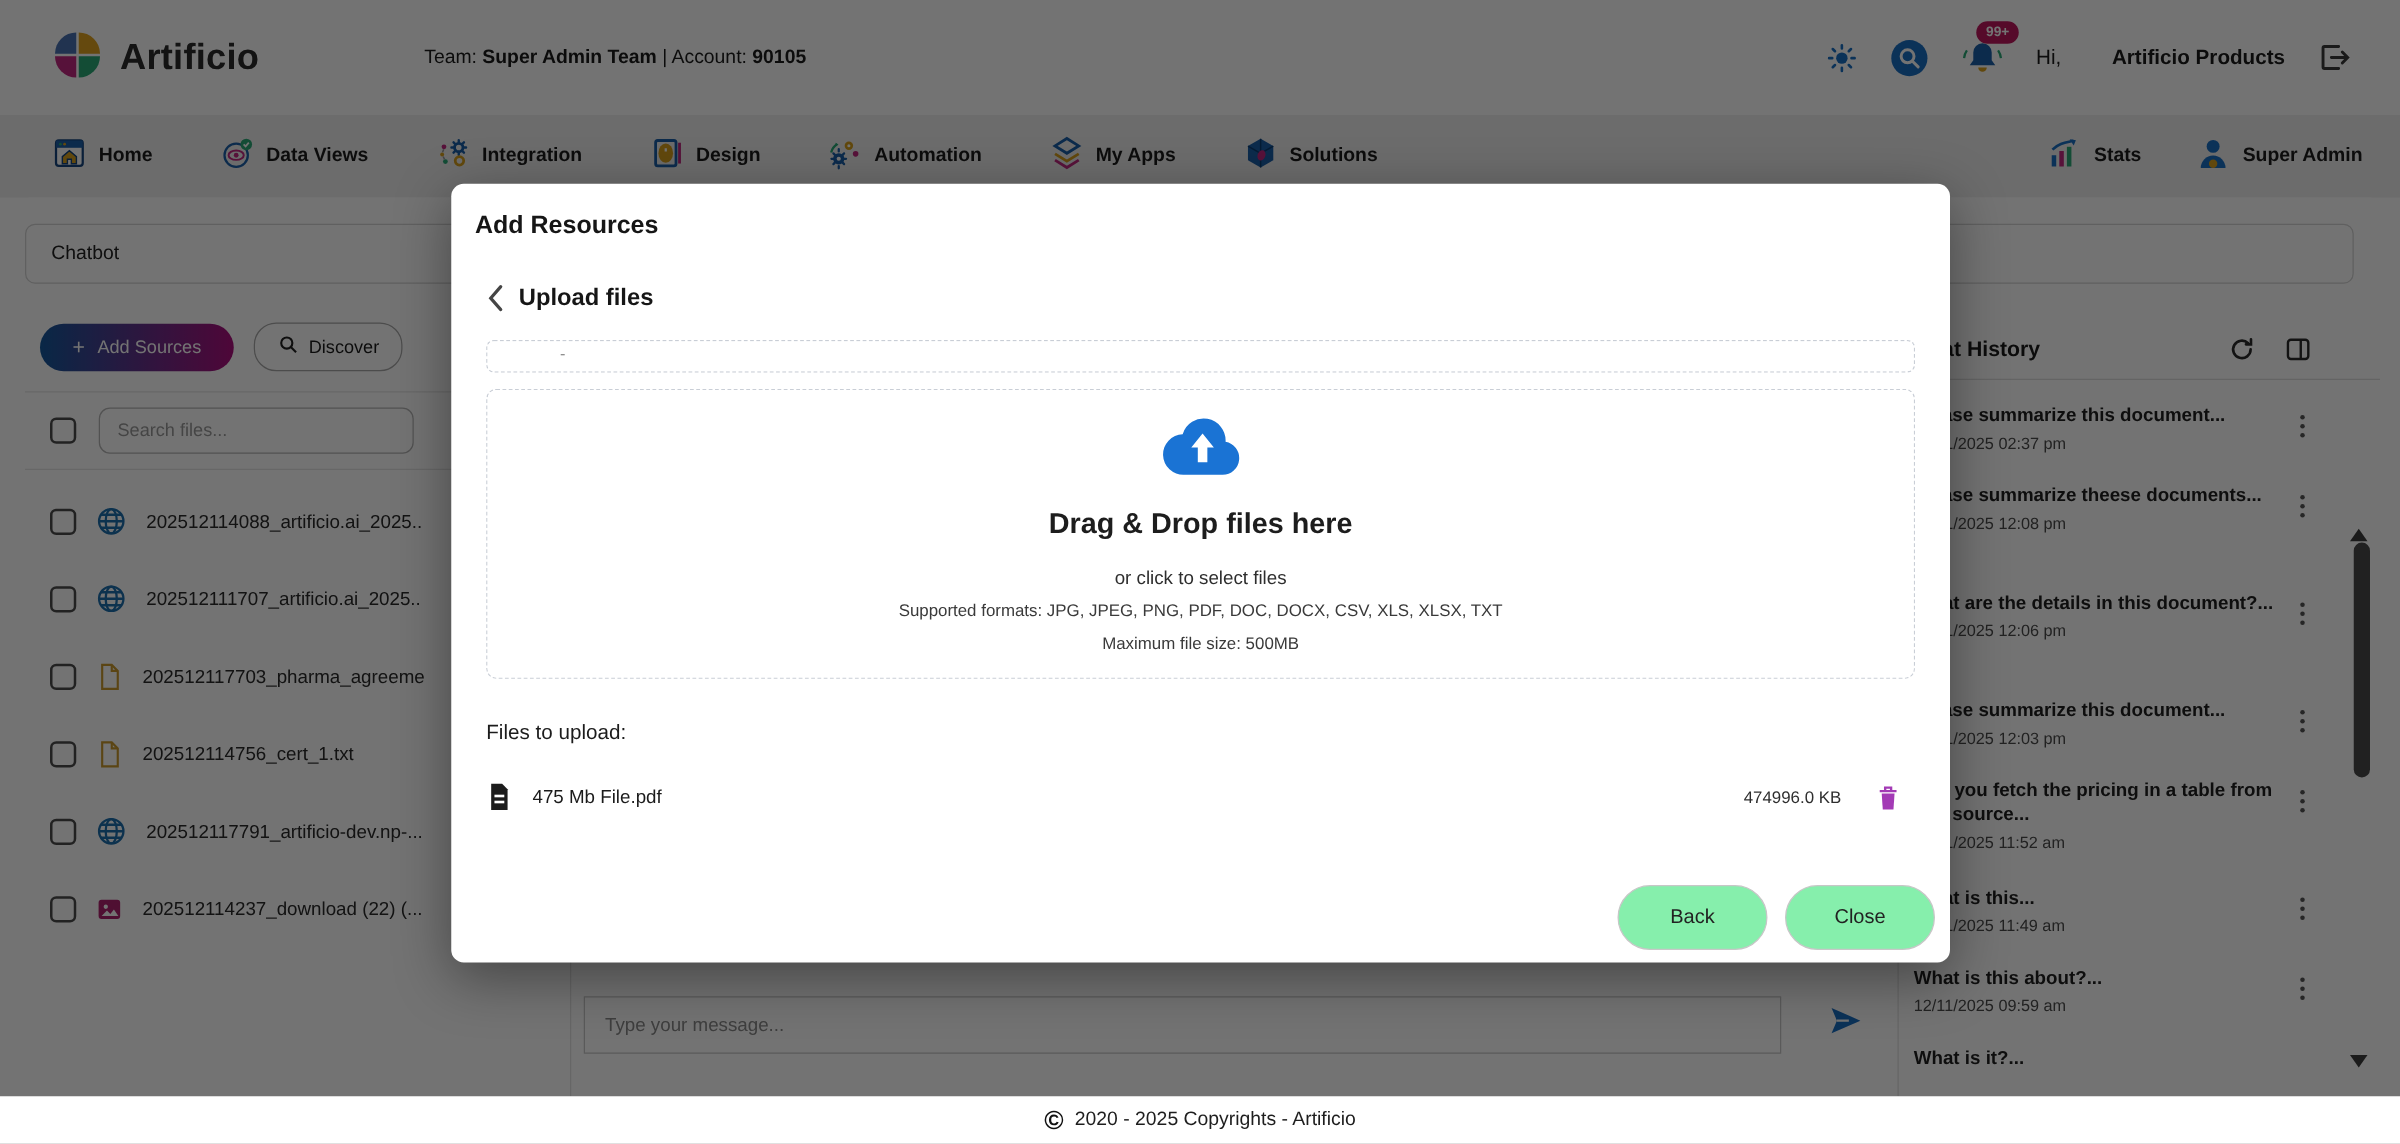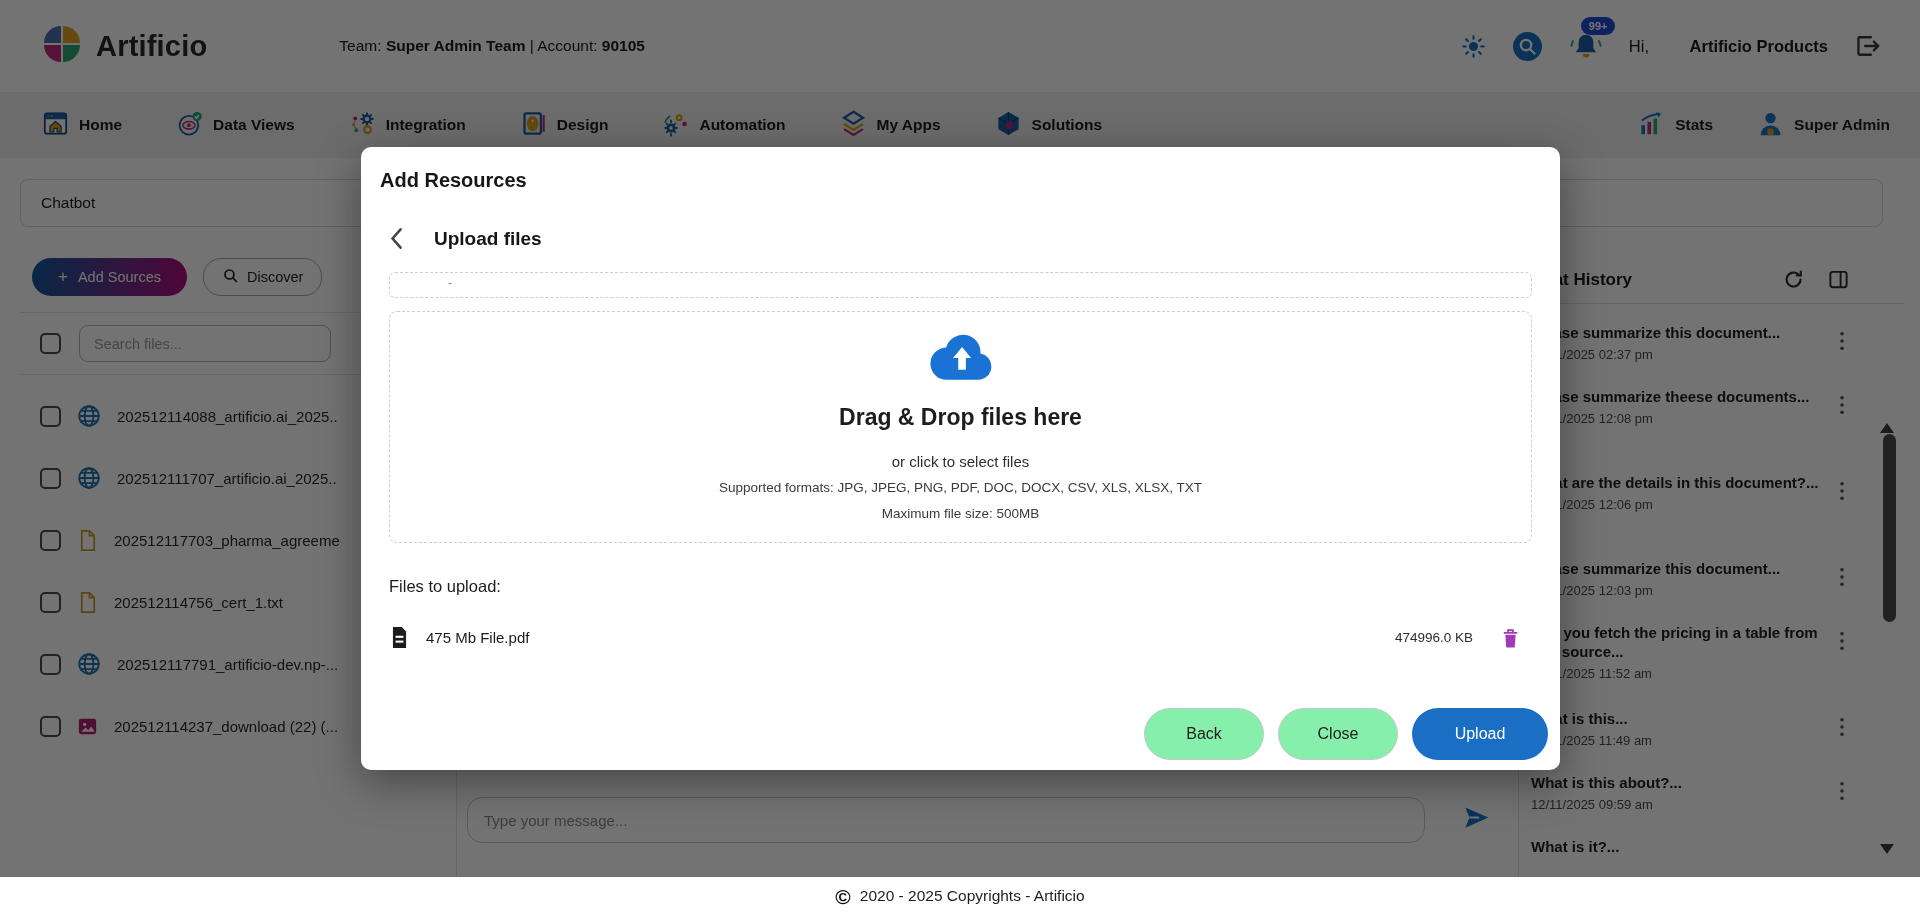--- a/index.html
+++ b/index.html
@@ -9,21 +9,21 @@
     background:#fff; font-family:"Liberation Sans", sans-serif; color:#222;
   }
   
   .topbar { position:absolute; left:0; top:0; width:1920px; height:92px; background:#fff; display:flex; align-items:center; }
   .brand { display:flex; align-items:center; gap:12px; margin-left:40px; }
   .brand-name { font-size:29px; font-weight:bold; color:#2b2b2b; letter-spacing:0.2px; }
   .teamline { margin-left:132px; font-size:15.5px; color:#1b1b1b; }
   .teamline b { font-weight:bold; }
   .top-right { margin-left:auto; margin-right:38px; display:flex; align-items:center; gap:26px; }
   .iconbtn { position:relative; display:flex; align-items:center; justify-content:center; cursor:pointer; }
-  .badge { position:absolute; top:-14px; left:12px; background:#1d4ed8; color:#fff; font-size:11px; font-weight:bold;
+  .badge { position:absolute; top:-14px; left:12px; background:#be185d; color:#fff; font-size:11px; font-weight:bold;
            padding:3px 8px; border-radius:10px; }
   .greeting { font-size:16.5px; color:#1b1b1b; white-space:nowrap; }
   .greeting b { font-weight:bold;margin-left:36px; }
   
   .navbar { position:absolute; left:0; top:92px; width:1920px; height:66px; background:#efefef;
             display:flex; align-items:center; padding:0 30px 0 42px; }
   .navitem { display:flex; align-items:center; gap:10px; margin-right:54px; cursor:pointer; }
   .nlabel { font-size:15.5px; font-weight:bold; color:#1c1c1c; white-space:nowrap; }
   .nav-spacer { flex:1; }
   .navitem.right { margin-right:0; margin-left:44px; }
@@ -47,21 +47,21 @@
   .search-input::placeholder { color:#9a9a9a; }
   .filelist { padding-top:10px; }
   .filerow { display:flex; align-items:center; gap:15px; height:62px; padding-left:20px; padding-right:10px; cursor:pointer; }
   .ficon { flex:0 0 auto; display:flex; }
   .fname { font-size:15px; color:#2a2a2a; white-space:nowrap; overflow:hidden; }
   .rowchev { margin-left:auto; width:0; height:0; border:6.5px solid transparent; border-top:9px solid #3f3f3f;
              margin-top:7px; cursor:pointer; flex:0 0 auto; }
   
   .chatarea { position:absolute; left:441px; right:386px; top:86px; bottom:0; }
   .msg-input { position:absolute; left:10px; bottom:34px; width:958px; height:46px; border:1px solid #c7c7c7;
-               border-radius:15px; padding:0 16px; font-size:15px; color:#333; font-family:"Liberation Sans", sans-serif; }
+               border-radius:0; padding:0 16px; font-size:15px; color:#333; font-family:"Liberation Sans", sans-serif; }
   .msg-input::placeholder { color:#8a8a8a; }
   .sendbtn { position:absolute; right:28px; bottom:42px; cursor:pointer; }
   
   .historypanel { position:absolute; right:0; width:386px; top:86px; bottom:0; border-left:1px solid #e2e2e2; overflow:hidden; }
   .h-header { display:flex; align-items:center; padding:24px 16px 12px 12px; border-bottom:1px solid #dedede; }
   .h-title { font-size:17px; font-weight:bold; color:#1c1c1c; }
   .h-actions { margin-left:auto; display:flex; align-items:center; gap:22px; padding-right:38px; }
   .hlist { padding:10px 0 0 12px; }
   .hitem { display:flex; align-items:flex-start; padding:9px 0; }
   .htexts { width:300px; }
@@ -78,21 +78,21 @@
   
   .footer { position:absolute; left:0; bottom:0; width:1920px; height:38px; background:#fff;
             display:flex; align-items:center; justify-content:center; gap:9px; }
   .cmark { font-size:21px; font-weight:bold; color:#111; line-height:1; }
   .ftext { font-size:15.5px; color:#1e1e1e; }
   
   .scrim { position:absolute; left:0; top:0; right:0; bottom:38px; background:rgba(0,0,0,0.55); z-index:40; }
   .modal { position:absolute; left:361px; top:147px; width:1199px; height:623px; background:#fff; border-radius:10px;
            box-shadow:0 12px 44px rgba(0,0,0,0.4); z-index:60;padding-left:32px; }
   .m-title { position:absolute; left:19px; top:22px; font-size:20px; font-weight:bold; color:#161616; }
-  .m-step { position:absolute; left:28px; top:80px; display:flex; align-items:center; gap:31px; }
+  .m-step { position:absolute; left:28px; top:80px; display:flex; align-items:center; gap:12px; }
   .m-step-title { font-size:19px; font-weight:bold; color:#161616; }
   .backchev { cursor:pointer; display:flex; }
   .m-minibox { position:absolute; left:28px; top:125px; width:1143px; height:26px; border:1px dashed #c9ced6; border-radius:6px; }
   .m-minibox .dot { position:absolute; left:58px; top:2px; color:#8a8a8a; font-size:13px; }
   .dropzone { position:absolute; left:28px; top:164px; width:1143px; height:232px; border:1px dashed #c9ced6; border-radius:8px;
               display:flex; flex-direction:column; align-items:center; justify-content:center; gap:0; cursor:pointer; background:#fff; }
   .dz-head { font-size:23px; font-weight:bold; color:#1d1d1d; margin-top:18px; }
   .dz-sub { font-size:15px; color:#2e2e2e; margin-top:22px; }
   .dz-formats { font-size:13.5px; color:#3a3a3a; margin-top:10px; }
   .dz-max { font-size:13.5px; color:#3a3a3a; margin-top:11px; }
@@ -578,17 +578,16 @@
         <svg viewBox="0 0 24 26" width="19" height="22">
           <path d="M3.5 6.5h17M9 6.5V3h6v3.5" stroke="#a33ab5" stroke-width="2.4" fill="none"></path>
           <path d="M5.5 9h13l-1.1 16H6.6z" fill="#a33ab5"></path>
         </svg>
       </span>
     </div>
 
     <div class="m-btns">
       <button class="btn light">Back</button>
       <button class="btn light">Close</button>
-      <button class="btn primary">Upload</button>
     </div>
   </div>
 
 </div>
 
 </body></html>

